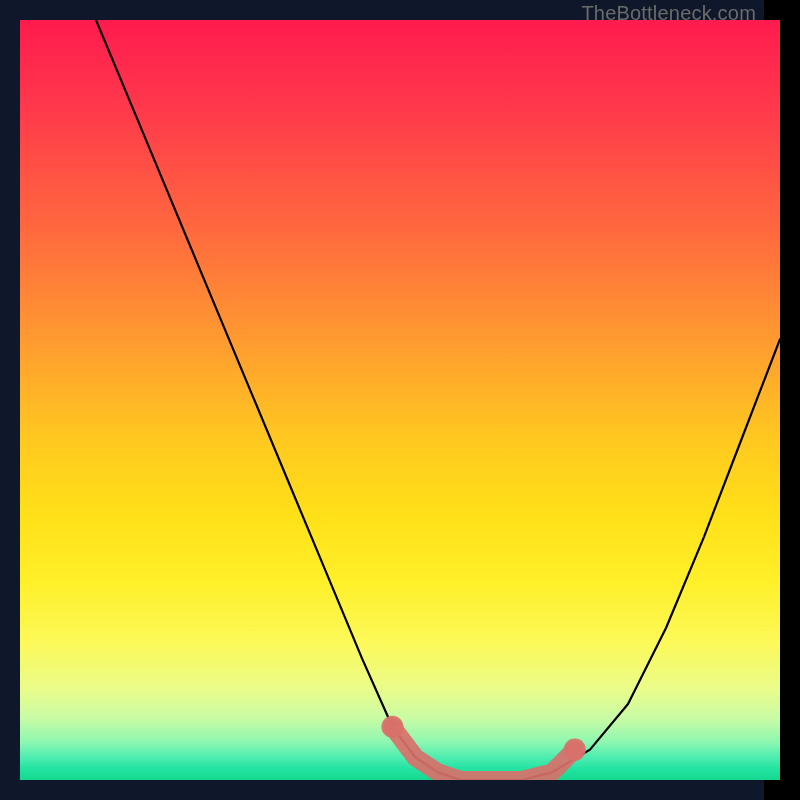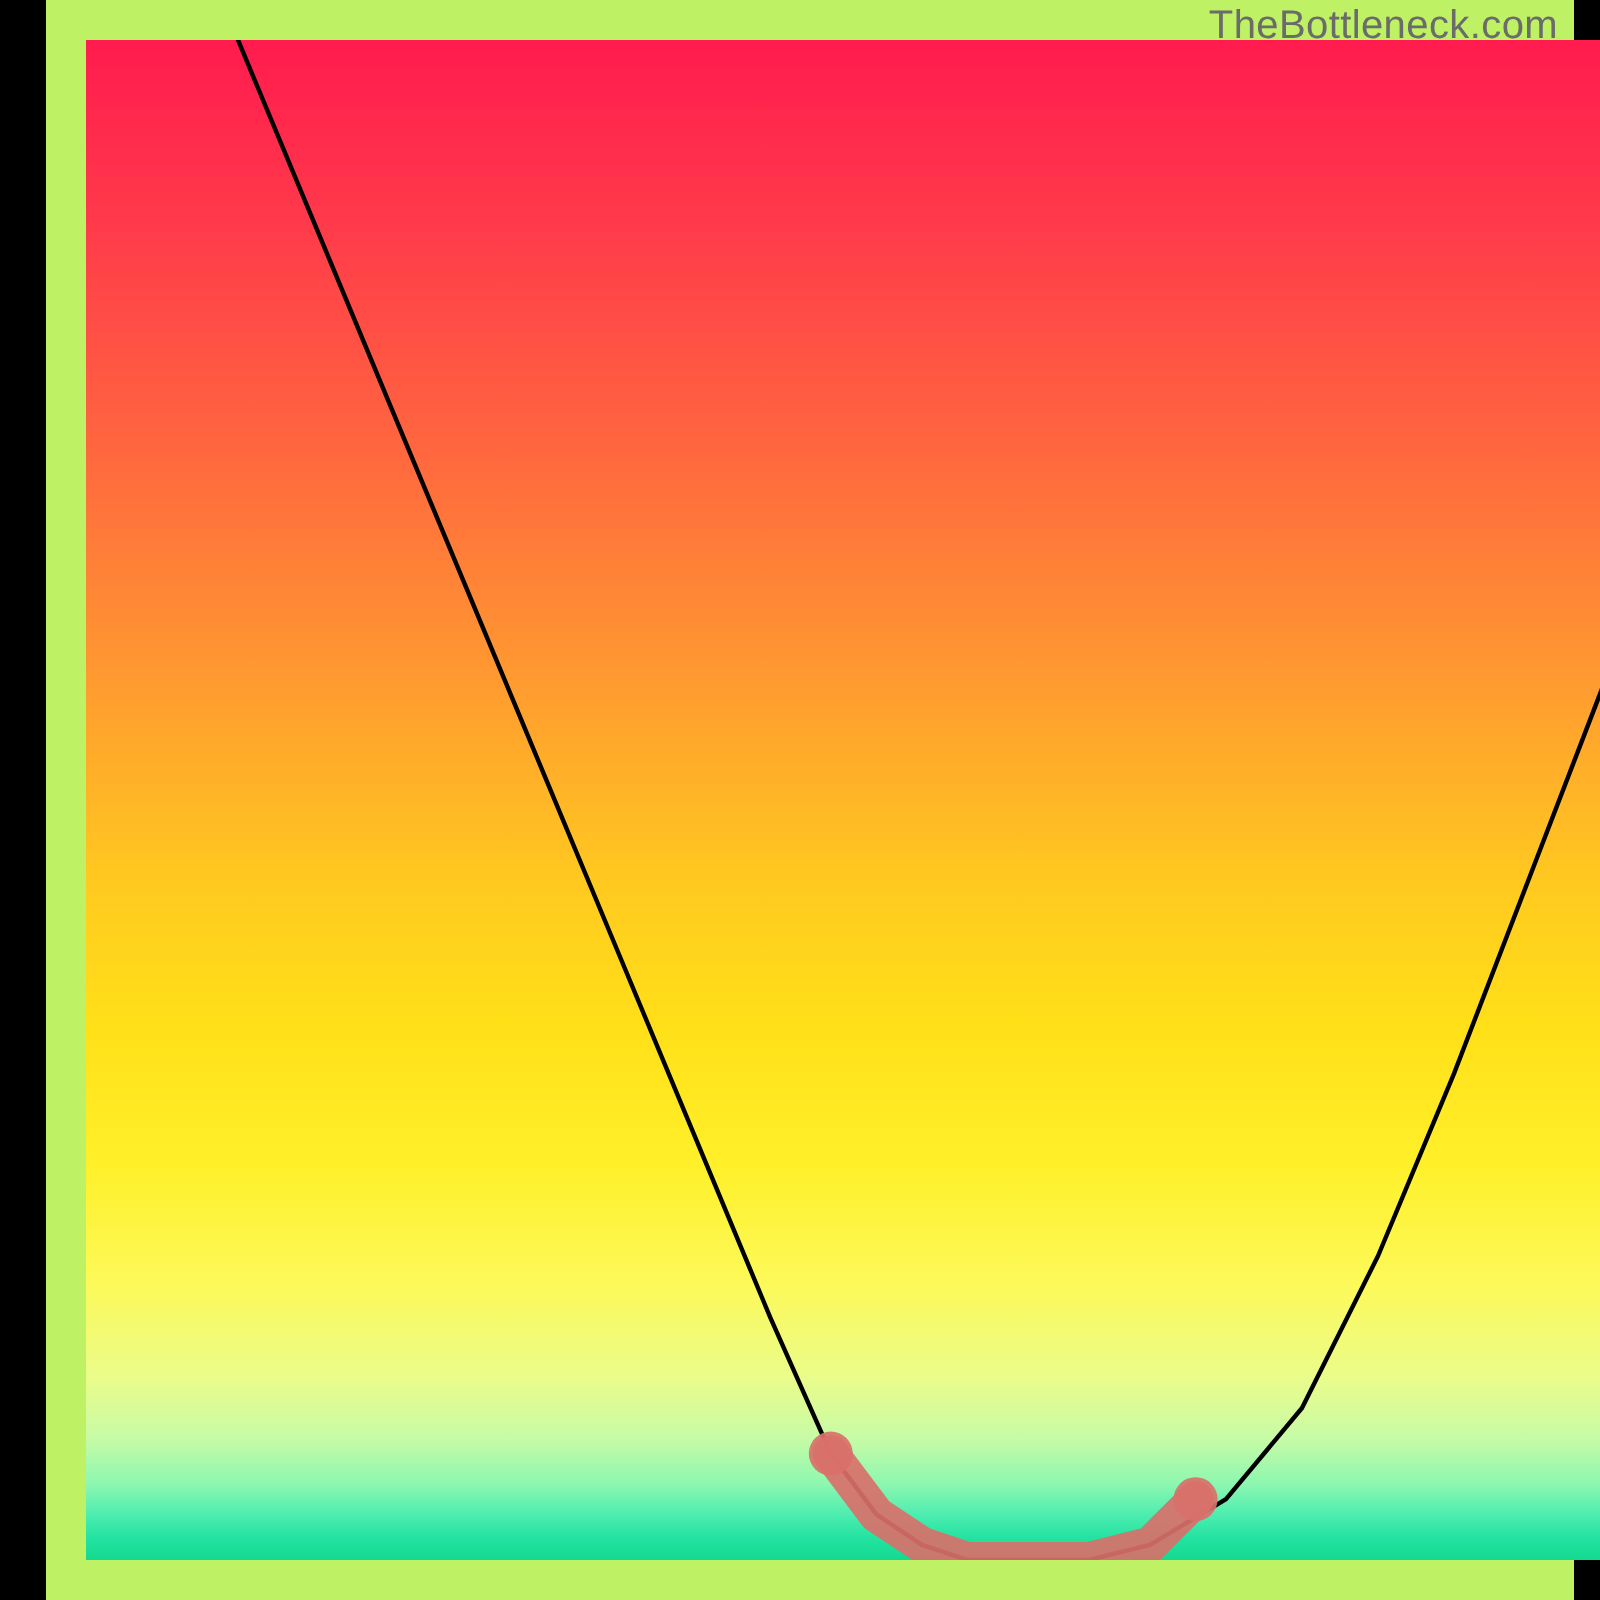--- a/index.html
+++ b/index.html
@@ -8,22 +8,21 @@
     width: 800px;
     height: 800px;
     background: #000;
     overflow: hidden;
     font-family: Arial, Helvetica, sans-serif;
   }
   .frame {
     position: relative;
     width: 764px;
     height: 800px;
-    background: #bef264;
-    margin-left: 23px;
+    background: #0f172a;
   }
   .plot {
     position: absolute;
     left: 20px;
     top: 20px;
     width: 760px;
     height: 760px;
     
     background: linear-gradient(
       to bottom,

